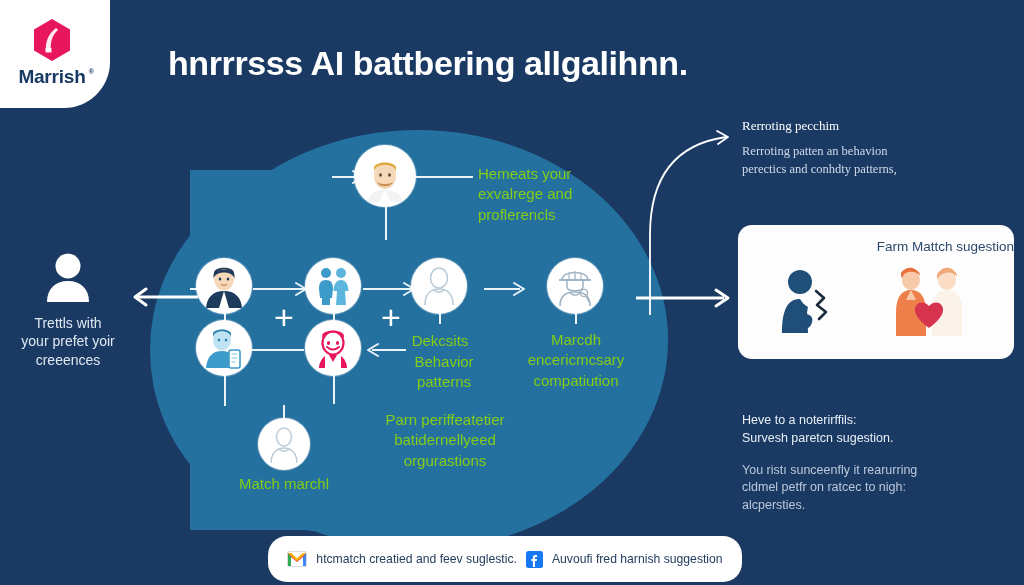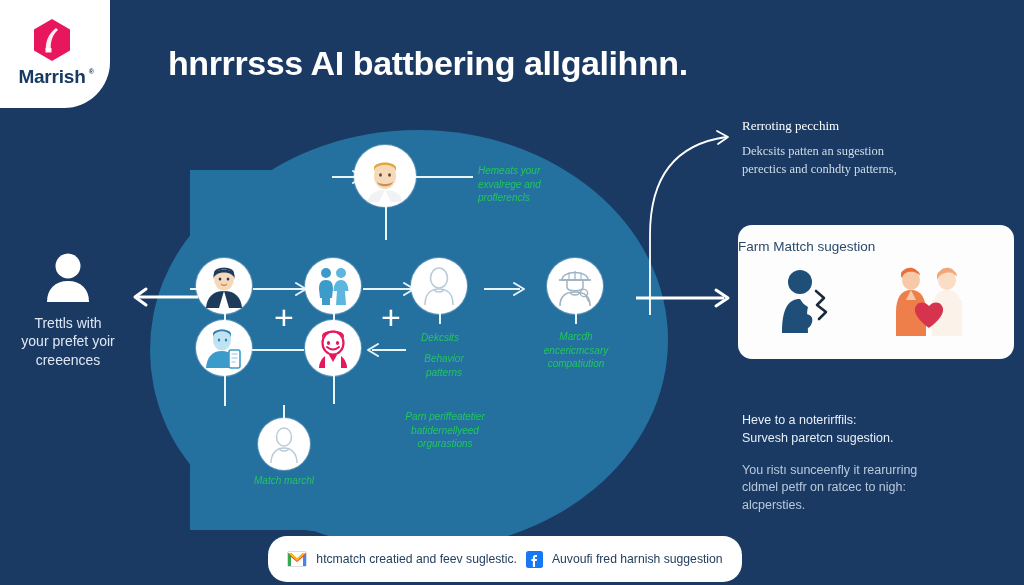--- a/index.html
+++ b/index.html
@@ -140,26 +140,25 @@
     color: #ffffff;
     font-size: 34px;
     font-weight: 300;
     line-height: 1;
   }
 
   
   .lbl {
     position: absolute;
     z-index: 16;
-    color: #22c55e;
-    font-size: 10px;
+    color: #84cc16;
+    font-size: 15px;
     line-height: 1.35;
     text-align: center;
     white-space: pre-line;
-    font-style: italic;
   }
   .lbl.left-align { text-align: left; }
 
   
   .right-head {
     position: absolute;
     left: 742px; top: 118px;
     width: 262px;
     z-index: 20;
     font-family: Liberation Serif, serif;
@@ -181,21 +180,21 @@
     left: 738px; top: 225px;
     width: 276px; height: 134px;
     background: #fdfdfd;
     border-radius: 14px;
     z-index: 20;
     padding: 14px 0 0 0;
   }
   .match-card-title {
     color: #2b4a6b;
     font-size: 13.5px;
-    text-align: left;
+    text-align: right;
     margin-bottom: 6px;
   }
   .match-card-body {
     display: flex;
     align-items: center;
     justify-content: space-around;
     height: 84px;
     padding: 0 18px;
   }
 
@@ -438,21 +437,21 @@
     <polyline points="80,4 92,12 80,20" fill="none" stroke="#ffffff" stroke-width="3" stroke-linecap="round" stroke-linejoin="round"></polyline>
   </svg>
 
   <svg class="arrow-svg" style="left:484px; top:280px;" width="46" height="18" viewBox="0 0 46 18">
     <line x1="0" y1="9" x2="36" y2="9" stroke="#eaf3fa" stroke-width="2"></line>
     <polyline points="30,3 40,9 30,15" fill="none" stroke="#eaf3fa" stroke-width="2" stroke-linecap="round" stroke-linejoin="round"></polyline>
   </svg>
 
   <div class="right-head">
     <div class="right-head-title">Rerroting pecchim</div>
-    <div class="right-head-body">Dekcsits patten an sugestion
+    <div class="right-head-body">Rerroting patten an behavion
 perectics and conhdty patterns,</div>
   </div>
 
   <div class="match-card">
     <div class="match-card-title">Farm Mattch sugestion</div>
     <div class="match-card-body">
       <svg width="66" height="70" viewBox="0 0 66 70">
         <circle cx="22" cy="15" r="12" fill="#1f4e79"></circle>
         <path d="M22 32 C10 32, 4 42, 4 66 L30 66 C30 56, 28 46, 30 40 C26 38, 24 35, 22 32 Z" fill="#1f4e79"></path>
         <path d="M27 47 C34 47, 36 52, 33 58 C31 62, 26 63, 24 60 C23 56, 24 49, 27 47 Z" fill="#1f4e79"></path>

